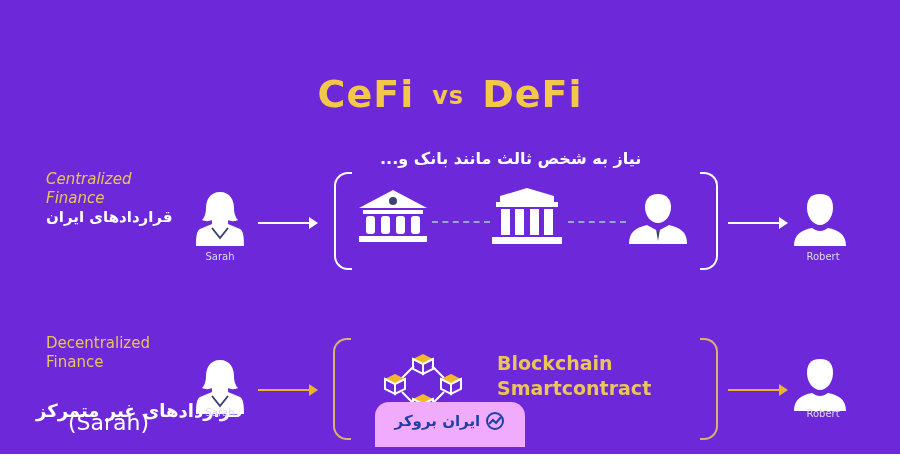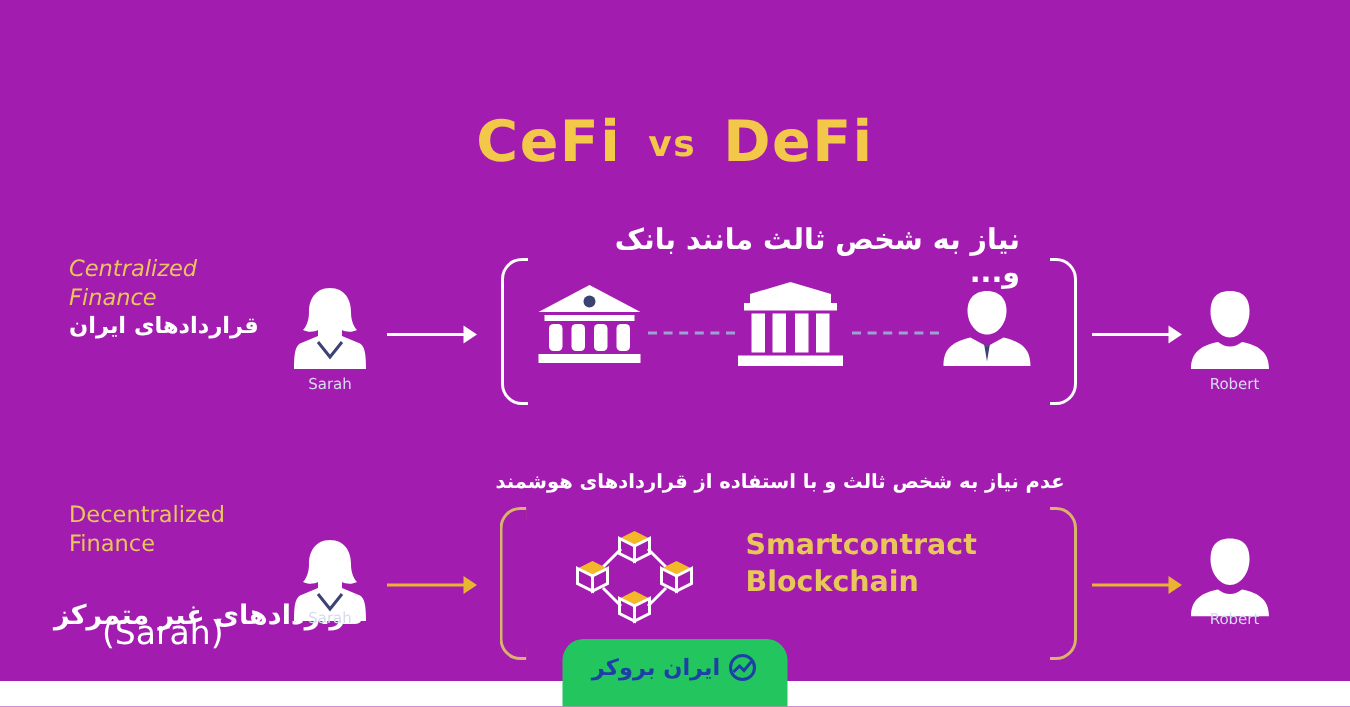--- a/index.html
+++ b/index.html
@@ -3,21 +3,21 @@
 <meta charset="utf-8">
 <style>
   html, body { margin: 0; padding: 0; }
   body {
     width: 900px; height: 471px; position: relative; overflow: hidden;
     background: #ffffff;
     font-family: "DejaVu Sans", sans-serif;
   }
   .canvas {
     position: absolute; left: 0; top: 0; width: 900px; height: 454px;
-    background: #a21caf;
+    background: #6d28d9;
   }
   .title {
     position: absolute; left: 0; width: 900px; top: 72px; text-align: center;
     color: #f3c84a; font-weight: bold; font-size: 38px; letter-spacing: 1px;
   }
   .title .vs { font-size: 24px; margin: 0 18px; vertical-align: 3px; }
   .side-label {
     position: absolute; left: 46px; color: #e9c659; font-size: 15px; line-height: 19px;
   }
   .fa {
@@ -33,22 +33,22 @@
   }
   .bracket { position: absolute; width: 16px; border-style: solid; }
   .bracket.left { border-width: 2px 0 2px 2px; border-radius: 14px 0 0 14px; }
   .bracket.right { border-width: 2px 2px 2px 0; border-radius: 0 14px 14px 0; }
   .dash { position: absolute; height: 0; border-top: 2px dashed #9aa2cf; }
   .proto {
     position: absolute; left: 497px; top: 351px; color: #e9c659;
     font-size: 19px; line-height: 25px; font-weight: bold;
   }
   .tab {
-    position: absolute; left: 375px; top: 426px; width: 150px; height: 45px;
-    background: #22c55e; border-radius: 14px 14px 0 0;
+    position: absolute; left: 375px; top: 402px; width: 150px; height: 45px;
+    background: #f0abfc; border-radius: 14px 14px 0 0;
   }
   .tab-inner {
     position: absolute; left: 0; right: 0; top: 10px; text-align: center;
     color: #1f3fa8; font-weight: bold; font-size: 15px; direction: rtl;
   }
   svg { position: absolute; }
 </style>
 </head>
 <body>
 
@@ -65,21 +65,21 @@
   <div class="fa" style="left:46px; top:208px; font-size:15px;">قراردادهای ایران</div>
 
   <svg style="left:196px; top:190px;" width="48" height="56" viewBox="0 0 48 56">
     <path d="M24 2c-10 0-14 8-14 16 0 6-2 10-4 12 4 2 8 1 10 0l0 4-12 5c-3 2-4 6-4 17h48c0-11-1-15-4-17l-12-5 0-4c2 1 6 2 10 0-2-2-4-6-4-12 0-8-4-16-14-16z" fill="#fff"></path>
     <path d="M16 38l8 10 8-10" fill="none" stroke="#3c4373" stroke-width="2"></path>
   </svg>
   <div class="person-label" style="left:190px; top:251px;">Sarah</div>
 
   <div class="arrow" style="left:258px; top:222px; width:54px; background:#fff; color:#fff;"></div>
 
-  <div class="fa" style="left:380px; top:149px; font-size:19px; width:300px; text-align:right;">نیاز به شخص ثالث مانند بانک و...</div>
+  <div class="fa" style="left:380px; top:149px; font-size:16px; width:300px; text-align:left;">نیاز به شخص ثالث مانند بانک و...</div>
 
   <div class="bracket left" style="left:334px; top:172px; height:94px; border-color:#ffffff;"></div>
   <div class="bracket right" style="left:700px; top:172px; height:94px; border-color:#ffffff;"></div>
 
   <svg style="left:357px; top:190px;" width="72" height="54" viewBox="0 0 72 54">
     <polygon points="36,0 70,18 2,18" fill="#fff"></polygon>
     <circle cx="36" cy="11" r="4" fill="#3c4373"></circle>
     <rect x="6" y="20" width="60" height="4" fill="#fff"></rect>
     <rect x="9" y="26" width="9" height="18" rx="3" fill="#fff"></rect>
     <rect x="24" y="26" width="9" height="18" rx="3" fill="#fff"></rect>
@@ -109,21 +109,20 @@
   </svg>
 
   <div class="arrow" style="left:728px; top:222px; width:54px; background:#fff; color:#fff;"></div>
 
   <svg style="left:792px; top:192px;" width="56" height="54" viewBox="0 0 56 54">
     <path d="M28 2c-10 0-13 6-13 14 0 9 6 17 13 17s13-8 13-17c0-8-3-14-13-14z" fill="#fff"></path>
     <path d="M2 54c0-12 8-16 18-18 3 2 5 3 8 3s5-1 8-3c10 2 18 6 18 18z" fill="#fff"></path>
   </svg>
   <div class="person-label" style="left:793px; top:251px;">Robert</div>
 
-  <div class="fa" style="left:330px; top:314px; font-size:13px; width:380px; text-align:center;">عدم نیاز به شخص ثالث و با استفاده از قراردادهای هوشمند</div>
 
   <div class="side-label" style="top:334px;">
     <div>Decentralized</div>
     <div>Finance</div>
   </div>
   <div class="fa" style="left:36px; top:377px; font-size:18px;margin-top:23px;">قراردادهای غیر متمرکز</div>
   <div style="position:absolute; left:68px; top:410px; color:#fff; font-size:22px;">(Sarah)</div>
 
   <svg style="left:196px; top:358px;" width="48" height="56" viewBox="0 0 48 56">
     <path d="M24 2c-10 0-14 8-14 16 0 6-2 10-4 12 4 2 8 1 10 0l0 4-12 5c-3 2-4 6-4 17h48c0-11-1-15-4-17l-12-5 0-4c2 1 6 2 10 0-2-2-4-6-4-12 0-8-4-16-14-16z" fill="#fff"></path>
@@ -153,22 +152,22 @@
       <polygon points="69,22 79,27 69,32 59,27" fill="#f3b82a"></polygon>
         <polygon points="59,27 69,32 69,42 59,37" fill="none" stroke="#fff" stroke-width="2"></polygon>
         <polygon points="79,27 69,32 69,42 79,37" fill="none" stroke="#fff" stroke-width="2"></polygon>
       <polygon points="41,42 51,47 41,52 31,47" fill="#f3b82a"></polygon>
         <polygon points="31,47 41,52 41,62 31,57" fill="none" stroke="#fff" stroke-width="2"></polygon>
         <polygon points="51,47 41,52 41,62 51,57" fill="none" stroke="#fff" stroke-width="2"></polygon>
     </g>
   </svg>
 
   <div class="proto">
+    <div>Blockchain</div>
     <div>Smartcontract</div>
-    <div>Blockchain</div>
   </div>
 
   <div class="arrow" style="left:728px; top:389px; width:54px; background:#e9b530; color:#e9b530;"></div>
 
   <svg style="left:792px; top:357px;" width="56" height="54" viewBox="0 0 56 54">
     <path d="M28 2c-10 0-13 6-13 14 0 9 6 17 13 17s13-8 13-17c0-8-3-14-13-14z" fill="#fff"></path>
     <path d="M2 54c0-12 8-16 18-18 3 2 5 3 8 3s5-1 8-3c10 2 18 6 18 18z" fill="#fff"></path>
   </svg>
   <div class="person-label" style="left:793px; top:408px;">Robert</div>
 </div>

